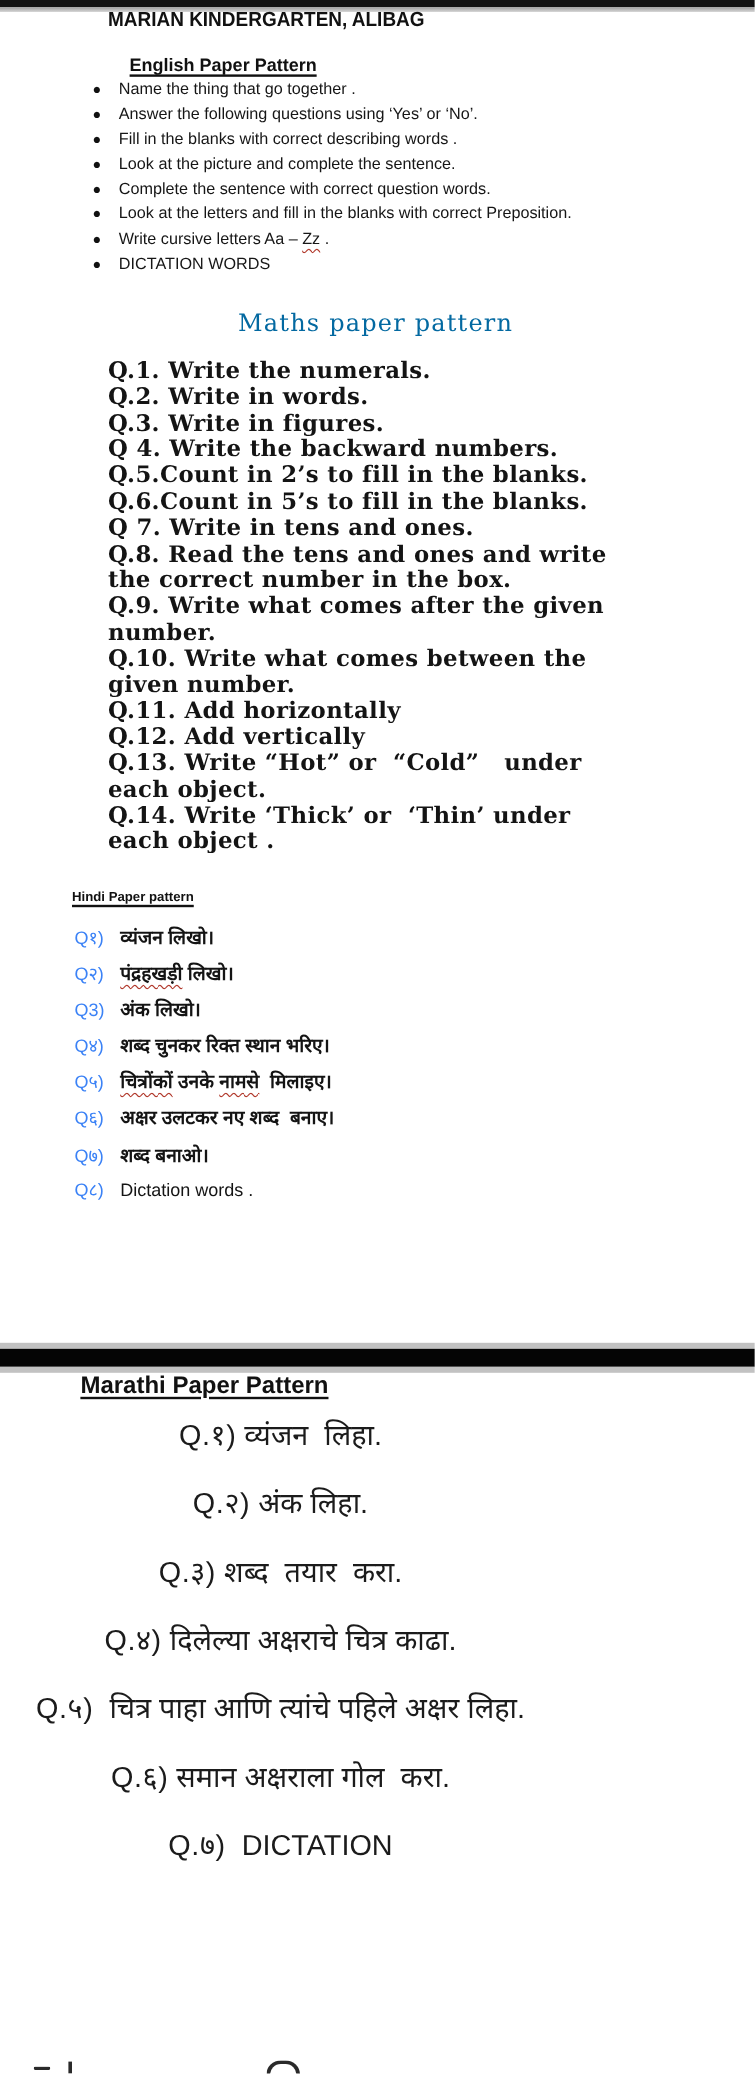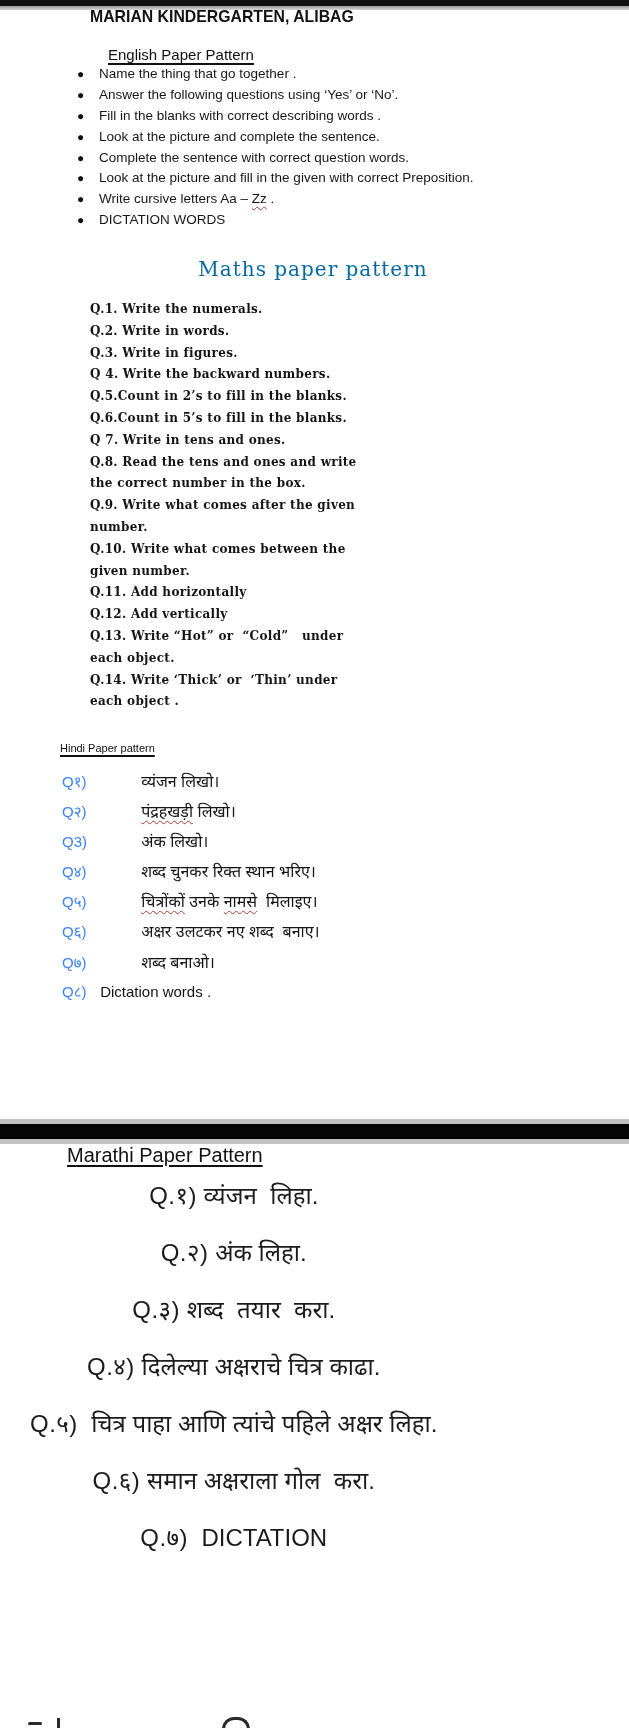--- a/index.html
+++ b/index.html
@@ -10,45 +10,45 @@
   .abs{position:absolute;}
   
   .topbar-black{left:0;top:0;width:629px;height:6px;background:#111;}
   .topbar-gray{left:0;top:6px;width:629px;height:4px;background:linear-gradient(#9a9a9a,#d8d8d8);}
   
   .doc-title{
     left:90px;top:7px;font-size:17px;font-weight:bold;color:#111;
     transform:scaleX(0.93);transform-origin:left top;white-space:nowrap;letter-spacing:0px;
   }
   
-  .h-underline{font-weight:normal;text-decoration:underline;text-underline-offset:3px;text-decoration-thickness:1.5px;color:#111;}
+  .h-underline{font-weight:bold;text-decoration:underline;text-underline-offset:3px;text-decoration-thickness:1.5px;color:#111;}
   .english-heading{left:108px;top:46px;font-size:15px;}
   .hindi-heading{left:60px;top:742px;font-size:11px;}
   .marathi-heading{left:67px;top:1144px;font-size:20px;}
   
   .english-list{left:77px;top:64px;width:520px;}
   .erow{display:flex;align-items:flex-start;height:20.9px;font-size:13.5px;color:#161616;}
   .erow .bullet{width:22px;font-size:12px;line-height:20px;color:#111;}
   .erow .etext{line-height:19px;white-space:pre;}
   .misspell{text-decoration:underline wavy #b23b2e 1px;text-underline-offset:3px;}
   
   .maths-heading{
     left:88px;top:257px;width:450px;text-align:center;
     font-family:"DejaVu Serif", serif;font-size:20px;font-weight:500;letter-spacing:1px;color:#0369a1;
   }
   .maths-lines{left:90px;top:299px;width:500px;}
   .mline{
-    font-family:"DejaVu Serif", serif;font-weight:bold;font-size:12px;
+    font-family:"DejaVu Serif", serif;font-weight:bold;font-size:19px;
     line-height:21.8px;letter-spacing:0.3px;color:#141414;white-space:pre;
   }
   
   .hindi-list{left:62px;top:770px;}
   .hrow{height:30.1px;font-size:15px;color:#141414;white-space:pre;}
   .hrow .qlab{display:inline-block;min-width:34px;color:#3b82f6;}
-  .hrow .htext{font-weight:400;font-size:16px;margin-left:41px;}
+  .hrow .htext{font-weight:700;font-size:16px;}
   
   .sep-gray-top{left:0;top:1119px;width:629px;height:5px;background:#c2c2c2;}
   .sep-black{left:0;top:1124px;width:629px;height:15px;background:#050505;}
   .sep-gray-bottom{left:0;top:1139px;width:629px;height:5px;background:#c2c2c2;}
   
   .marathi-list{left:30px;top:1178px;text-align:center;}
   .mrrow{height:57px;font-size:24px;color:#1b1b1b;white-space:pre;font-weight:400;}
   .mrrow .qlab{letter-spacing:0.5px;}
   
   .frag{position:absolute;background:transparent;border-top:3px solid #2a2a2a;}
@@ -81,21 +81,21 @@
   <div class="erow">
       <span class="bullet">●</span>
       <span class="etext">Look at the picture and complete the sentence.</span>
     </div>
   <div class="erow">
       <span class="bullet">●</span>
       <span class="etext">Complete the sentence with correct question words.</span>
     </div>
   <div class="erow">
       <span class="bullet">●</span>
-      <span class="etext">Look at the picture and fill in the given with correct Preposition.</span>
+      <span class="etext">Look at the letters and fill in the blanks with correct Preposition.</span>
     </div>
   <div class="erow">
       <span class="bullet">●</span>
       <span class="etext"><span>Write cursive letters Aa – </span><span class="misspell">Zz</span><span> .</span></span>
     </div>
   <div class="erow">
       <span class="bullet">●</span>
       <span class="etext">DICTATION WORDS</span>
     </div>
 </div>

